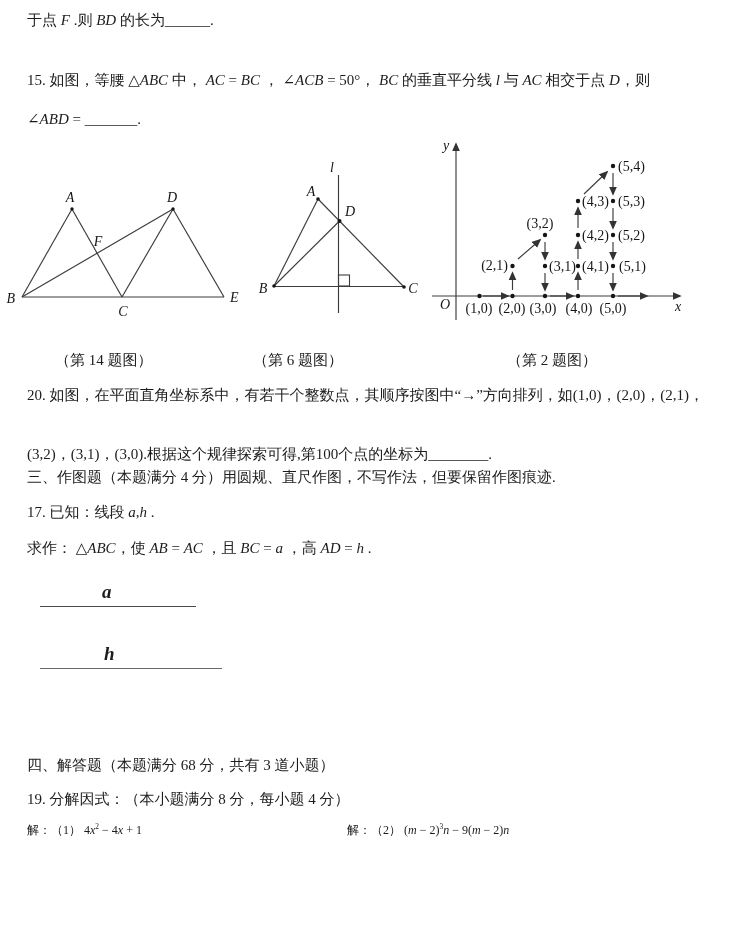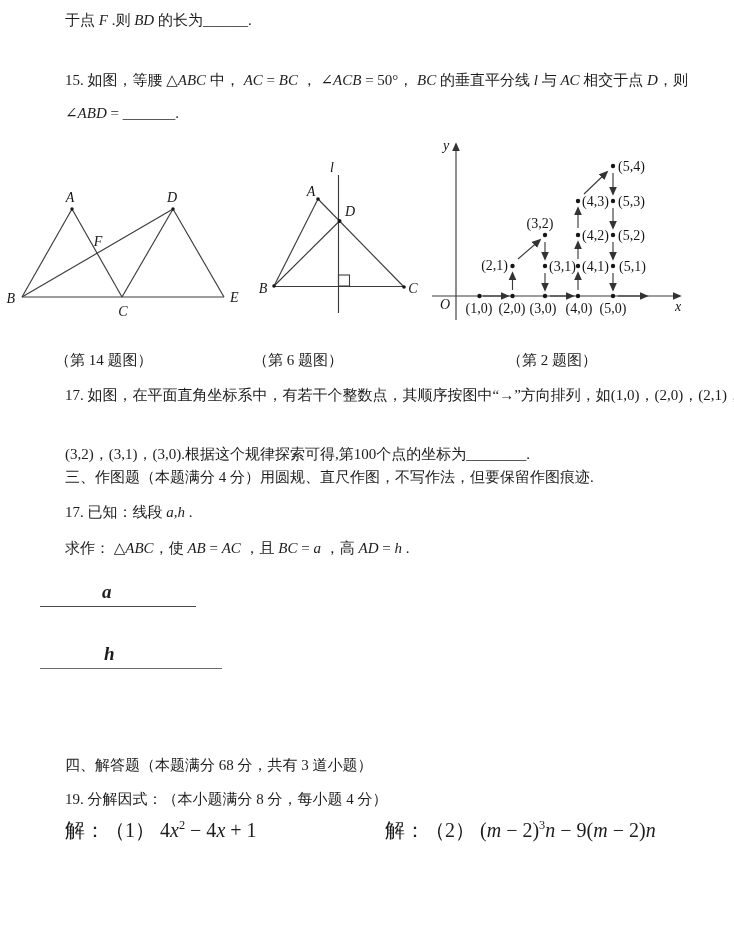--- a/index.html
+++ b/index.html
@@ -1,36 +1,36 @@
 <!DOCTYPE html>
 <html><head>
 <meta charset="utf-8">
 <style>
   html,body{margin:0;padding:0;}
   body{
     width:734px;height:937px;position:relative;background:#ffffff;
     font-family:"Liberation Serif","DejaVu Serif",serif;
     color:#1c1c1c;font-size:15px;overflow:hidden;
   }
-  .line{position:absolute;white-space:nowrap;line-height:20px;margin-left:38px;}
+  .line{position:absolute;white-space:nowrap;line-height:20px;}
   .it{font-style:italic;}
   sup{font-size:0.62em;line-height:0;}
-  .math-row{font-size:20px;}
+  .math-row{font-size:12px;}
   .caption{position:absolute;white-space:nowrap;text-align:right;}
   .fig{position:absolute;}
   .seg-label{position:absolute;font-style:italic;font-weight:bold;font-size:19px;}
   .seg-line{position:absolute;height:0;border-top:1.6px solid #4a4a4a;}
   .seg-line.h2{border-top-color:#6a6a6a;}
 </style>
 </head>
 <body>
 
 <div class="line" style="left:27px;top:10px"><span>于点 </span><span class="it">F</span><span> .则 </span><span class="it">BD</span><span> 的长为</span><span>______</span><span>.</span></div>
 <div class="line" style="left:27px;top:70px"><span>15. 如图，等腰 </span><span>△</span><span class="it">ABC</span><span> 中， </span><span class="it">AC</span><span> = </span><span class="it">BC</span><span> ， ∠</span><span class="it">ACB</span><span> = 50°， </span><span class="it">BC</span><span> 的垂直平分线 </span><span class="it">l</span><span> 与 </span><span class="it">AC</span><span> 相交于点 </span><span class="it">D</span><span>，则</span></div>
-<div class="line" style="left:27px;top:103px"><span>∠</span><span class="it">ABD</span><span> = </span><span>_______</span><span>.</span></div>
+<div class="line" style="left:27px;top:109px"><span>∠</span><span class="it">ABD</span><span> = </span><span>_______</span><span>.</span></div>
 
 <div class="fig" style="left:0px;top:186px" id="fig14"><svg width="245" height="136" viewBox="0 0 245 136">
       <defs>
         <marker id="fig14-ah" markerWidth="9" markerHeight="8" refX="6.5" refY="3.5" orient="auto">
           <path d="M0,0 L8,3.5 L0,7 Z" fill="#333"></path>
         </marker>
       </defs>
       <line x1="22" y1="111" x2="72" y2="23" stroke="#3c3c3c" stroke-width="1.15"></line>
       <line x1="72" y1="23" x2="122" y2="111" stroke="#3c3c3c" stroke-width="1.15"></line>
       <line x1="22" y1="111" x2="224" y2="111" stroke="#3c3c3c" stroke-width="1.15"></line>
@@ -123,21 +123,21 @@
       <text x="189" y="133" text-anchor="start" font-size="14" fill="#161616" font-family="&quot;Liberation Serif&quot;,&quot;DejaVu Serif&quot;,serif">(5,1)</text>
       <text x="188" y="102" text-anchor="start" font-size="14" fill="#161616" font-family="&quot;Liberation Serif&quot;,&quot;DejaVu Serif&quot;,serif">(5,2)</text>
       <text x="188" y="68" text-anchor="start" font-size="14" fill="#161616" font-family="&quot;Liberation Serif&quot;,&quot;DejaVu Serif&quot;,serif">(5,3)</text>
       <text x="188" y="33" text-anchor="start" font-size="14" fill="#161616" font-family="&quot;Liberation Serif&quot;,&quot;DejaVu Serif&quot;,serif">(5,4)</text>
     </svg></div>
 
 <div class="caption" style="left:55px;top:351px">（第 14 题图）</div>
 <div class="caption" style="left:253px;top:351px">（第 6 题图）</div>
 <div class="caption" style="left:507px;top:351px">（第 2 题图）</div>
 
-<div class="line" style="left:27px;top:385px"><span>17. 如图，在平面直角坐标系中，有若干个整数点，其顺序按图中“→”方向排列，如</span><span>(1,0)</span><span>，</span><span>(2,0)</span><span>，</span><span>(2,1)</span><span>，</span></div>
+<div class="line" style="left:27px;top:385px"><span>20. 如图，在平面直角坐标系中，有若干个整数点，其顺序按图中“→”方向排列，如</span><span>(1,0)</span><span>，</span><span>(2,0)</span><span>，</span><span>(2,1)</span><span>，</span></div>
 <div class="line" style="left:27px;top:444px"><span>(3,2)</span><span>，</span><span>(3,1)</span><span>，</span><span>(3,0)</span><span>.根据这个规律探索可得,第100个点的坐标为</span><span>________</span><span>.</span></div>
 <div class="line" style="left:27px;top:467px"><span>三、作图题（本题满分 4 分）用圆规、直尺作图，不写作法，但要保留作图痕迹.</span></div>
 <div class="line" style="left:27px;top:502px"><span>17. 已知：线段 </span><span class="it">a,h</span><span> .</span></div>
 <div class="line" style="left:27px;top:538px"><span>求作： </span><span>△</span><span class="it">ABC</span><span>，使 </span><span class="it">AB</span><span> = </span><span class="it">AC</span><span> ，且 </span><span class="it">BC</span><span> = </span><span class="it">a</span><span> ，高 </span><span class="it">AD</span><span> = </span><span class="it">h</span><span> .</span></div>
 
 <div class="seg-label" style="left:102px;top:581px">a</div>
 <div class="seg-line" style="left:40px;top:606px;width:156px"></div>
 <div class="seg-label" style="left:104px;top:643px">h</div>
 <div class="seg-line h2" style="left:40px;top:668px;width:182px"></div>
 

